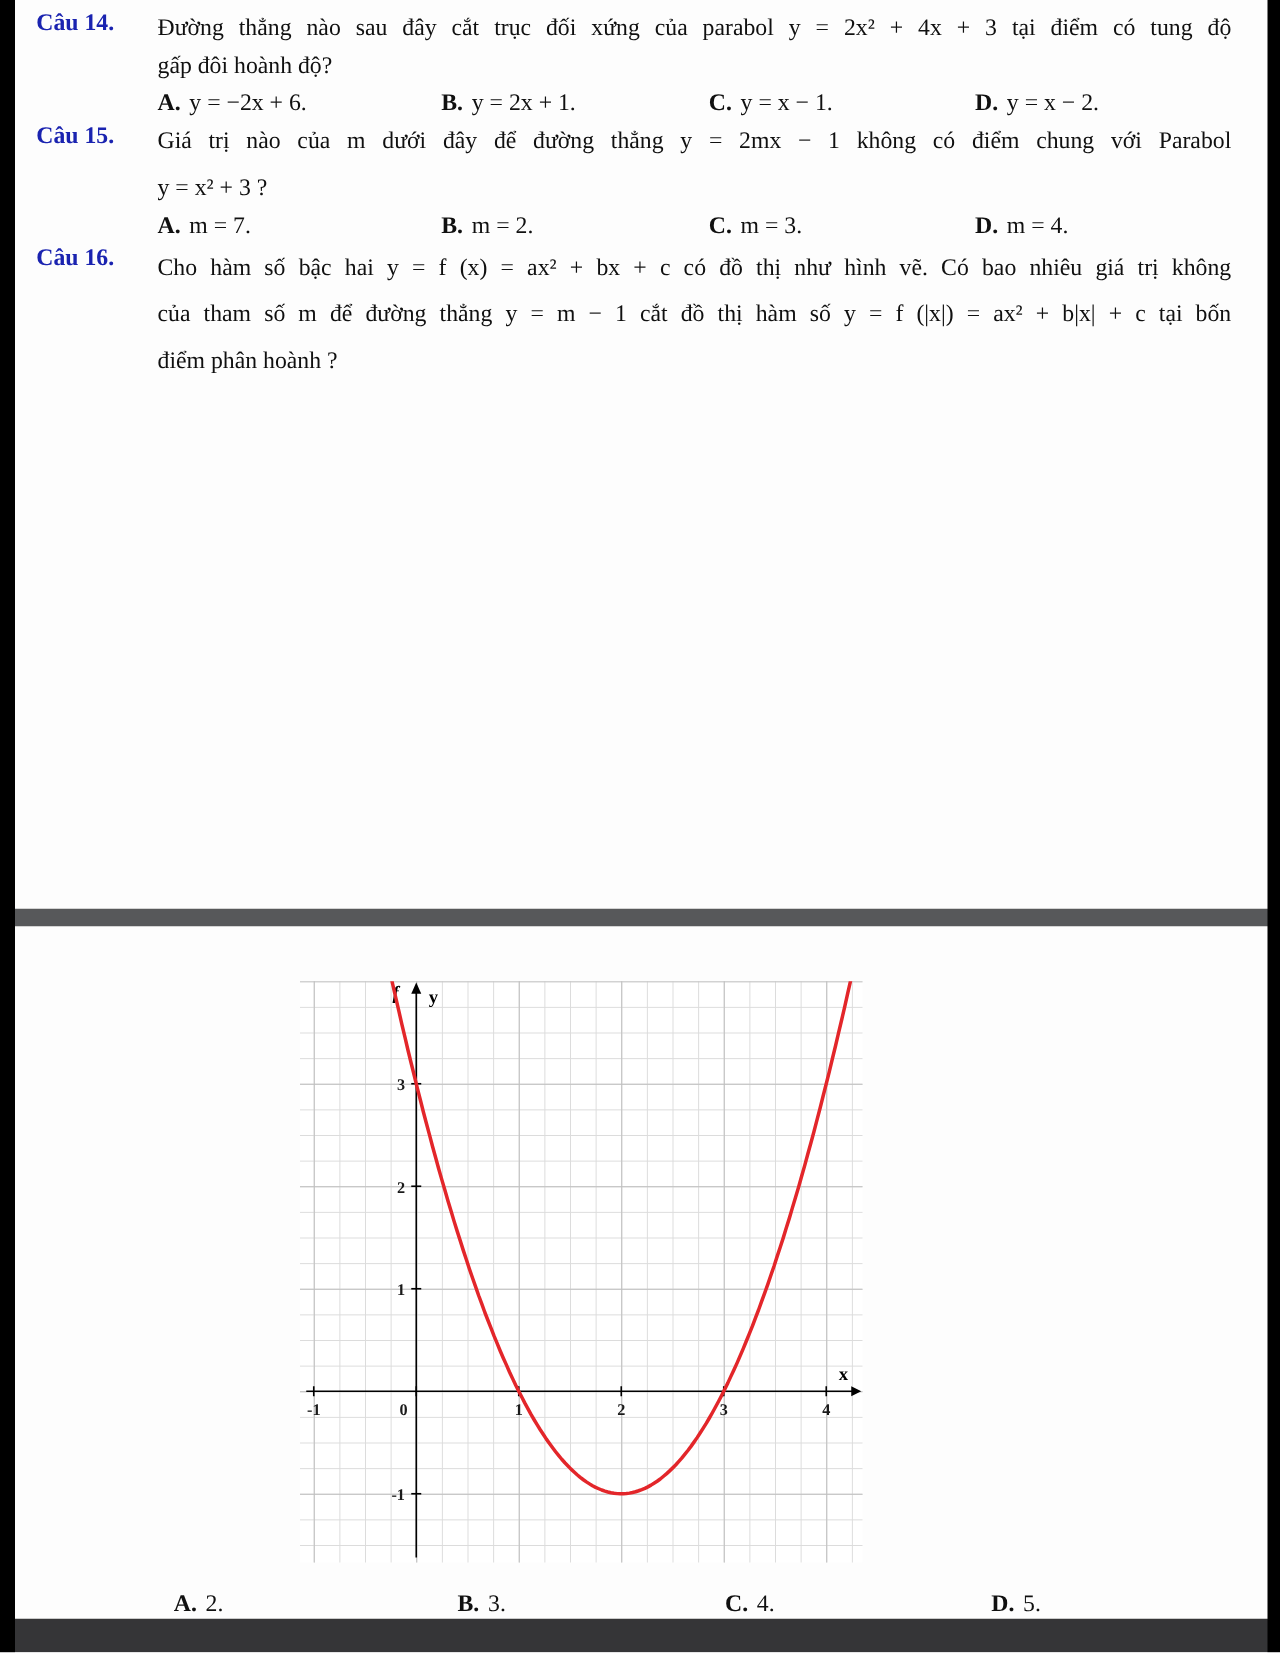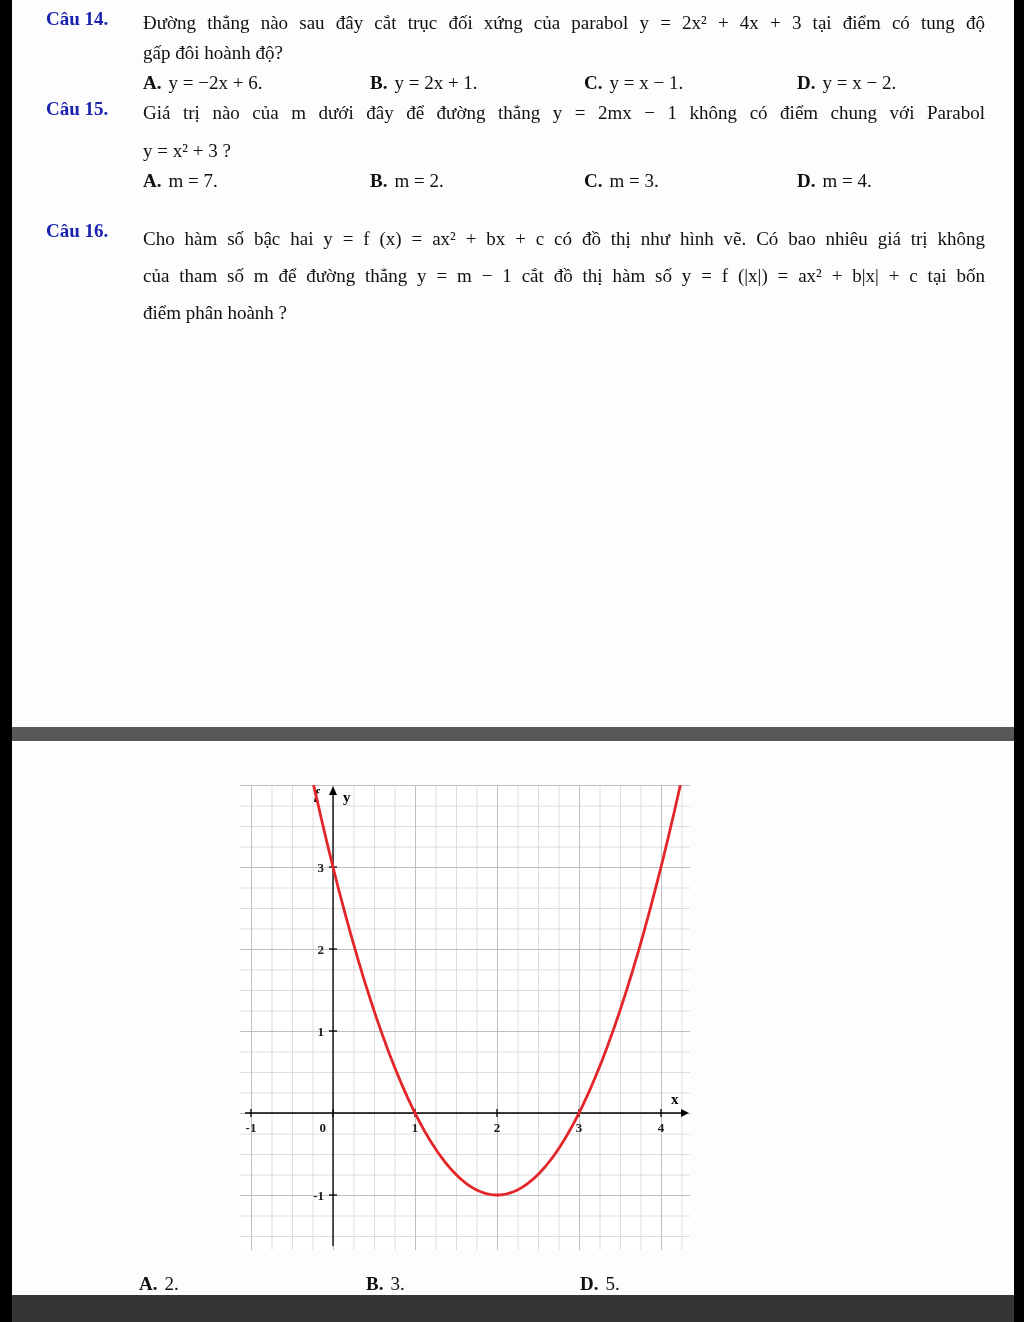--- a/index.html
+++ b/index.html
@@ -6,30 +6,30 @@
   html,body{background:#ffffff}
   .page{
     position:relative;width:1024px;height:1322px;overflow:hidden;
     background:#fdfdfd;color:#101010;
     font-family:"Liberation Serif","DejaVu Serif",serif;font-size:19px;
   }
   .side{position:absolute;top:0;height:100%;background:var(--side-border,#000);z-index:10}
   .side.left{left:0;width:12px}
   .side.right{right:0;width:10px}
 
-  .top-section{position:absolute;top:0;left:0;width:100%;height:732px;padding:8px 39px 0 46px}
+  .top-section{position:absolute;top:0;left:0;width:100%;height:732px;padding:8px 39px 0 29px}
   .question{display:flex}
   .q-label{flex:0 0 97px;font-weight:bold;color:var(--q-label,#1a23b0)}
   .q-body{flex:1;min-width:0}
   .qline{line-height:30px}
   .stretch{text-align:justify;text-align-last:justify}
   .math{}
   .opt-grid{display:grid;grid-template-columns:227px 214px 213px auto;line-height:30px}
   .opt-label{font-weight:bold;margin-right:7px}
-  .q15{margin-bottom:24px}
+  .q15{}
   .q15 .formula-line{margin-top:8px}
   .q16 .qline{line-height:37px}
 
   .divider{position:absolute;top:727px;left:0;width:100%;height:14px;background:var(--divider,#57585a);z-index:5}
   .bottom-section{position:absolute;top:741px;left:0;width:100%;height:581px;background:#fdfdfd}
 
   .figure-wrap{
     position:absolute;left:240px;top:44px;width:450px;height:465px;
     background-color:#ffffff;
     background-image:
@@ -129,18 +129,19 @@
           <text x="103" y="17" class="axislbl">y</text>
           <text x="431" y="319" class="axislbl">x</text>
           <text x="74" y="14" class="axislbl italic">f</text>
           <polyline points="71.7,-8.8 74.1,2.2 76.6,13.1 79.1,23.9 81.5,34.5 84.0,44.9 86.4,55.2 88.9,65.4 91.4,75.4 93.8,85.3 96.3,95.0 98.7,104.6 101.2,114.0 103.7,123.3 106.1,132.4 108.6,141.4 111.0,150.2 113.5,158.9 116.0,167.4 118.4,175.8 120.9,184.0 123.3,192.1 125.8,200.1 128.3,207.9 130.7,215.5 133.2,223.0 135.6,230.4 138.1,237.6 140.6,244.7 143.0,251.6 145.5,258.3 147.9,265.0 150.4,271.4 152.9,277.7 155.3,283.9 157.8,289.9 160.2,295.8 162.7,301.6 165.2,307.1 167.6,312.6 170.1,317.9 172.5,323.0 175.0,328.0 177.5,332.8 179.9,337.5 182.4,342.1 184.8,346.5 187.3,350.8 189.8,354.9 192.2,358.8 194.7,362.6 197.1,366.3 199.6,369.8 202.1,373.2 204.5,376.4 207.0,379.5 209.4,382.4 211.9,385.2 214.4,387.8 216.8,390.3 219.3,392.6 221.7,394.8 224.2,396.9 226.7,398.8 229.1,400.5 231.6,402.1 234.0,403.6 236.5,404.9 239.0,406.0 241.4,407.0 243.9,407.9 246.3,408.6 248.8,409.2 251.3,409.6 253.7,409.9 256.2,410.0 258.6,410.0 261.1,409.8 263.6,409.5 266.0,409.0 268.5,408.4 270.9,407.6 273.4,406.7 275.9,405.7 278.3,404.5 280.8,403.1 283.2,401.6 285.7,400.0 288.2,398.2 290.6,396.2 293.1,394.1 295.5,391.9 298.0,389.5 300.5,387.0 302.9,384.3 305.4,381.5 307.8,378.5 310.3,375.4 312.8,372.1 315.2,368.7 317.7,365.1 320.1,361.4 322.6,357.5 325.1,353.5 327.5,349.4 330.0,345.0 332.4,340.6 334.9,336.0 337.4,331.2 339.8,326.4 342.3,321.3 344.7,316.1 347.2,310.8 349.7,305.3 352.1,299.7 354.6,293.9 357.0,288.0 359.5,281.9 362.0,275.7 364.4,269.3 366.9,262.8 369.3,256.1 371.8,249.3 374.3,242.3 376.7,235.2 379.2,228.0 381.6,220.5 384.1,213.0 386.6,205.3 389.0,197.4 391.5,189.5 393.9,181.3 396.4,173.0 398.9,164.6 401.3,156.0 403.8,147.3 406.2,138.4 408.7,129.4 411.2,120.2 413.6,110.9 416.1,101.4 418.5,91.8 421.0,82.0 423.5,72.1 425.9,62.0 428.4,51.8 430.8,41.5 433.3,31.0 435.8,20.3 438.2,9.5 440.7,-1.4 443.1,-12.5 445.6,-23.8 448.1,-35.2" fill="none" stroke="#e3262a" stroke-width="2.8" stroke-linejoin="round" stroke-linecap="round"></polyline>
         </svg>
     </div>
 
     <div class="opt-grid bottom-options">
       <div><span class="opt-label">A.</span><span>2.</span></div>
       <div><span class="opt-label">B.</span><span>3.</span></div>
+      <div><span class="opt-label">C.</span><span>4.</span></div>
       <div><span class="opt-label">D.</span><span>5.</span></div>
     </div>
   </div>
 
   <div class="bottom-bar"></div>
 </div>
 
 </body></html>

